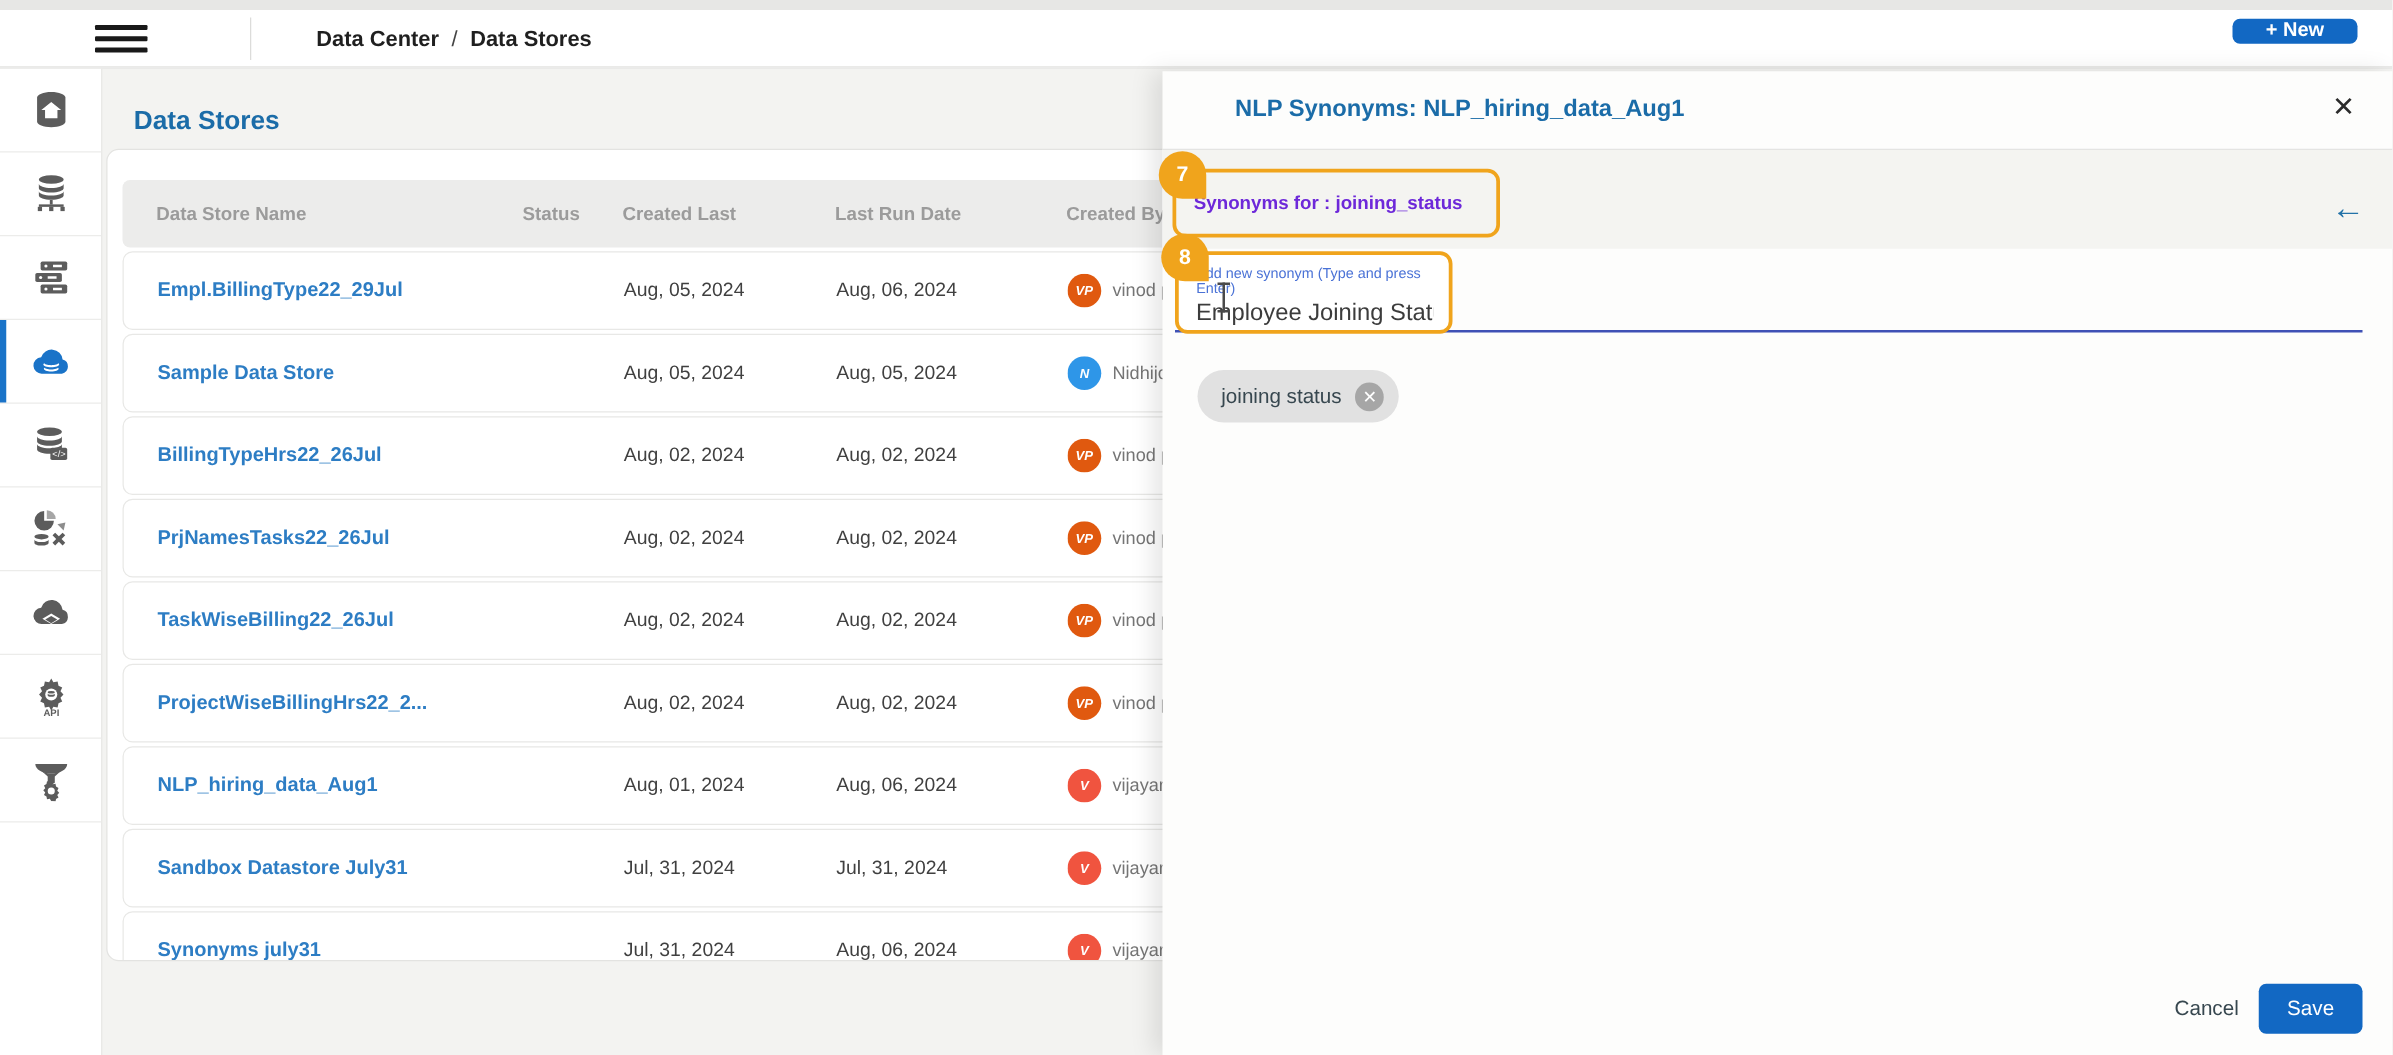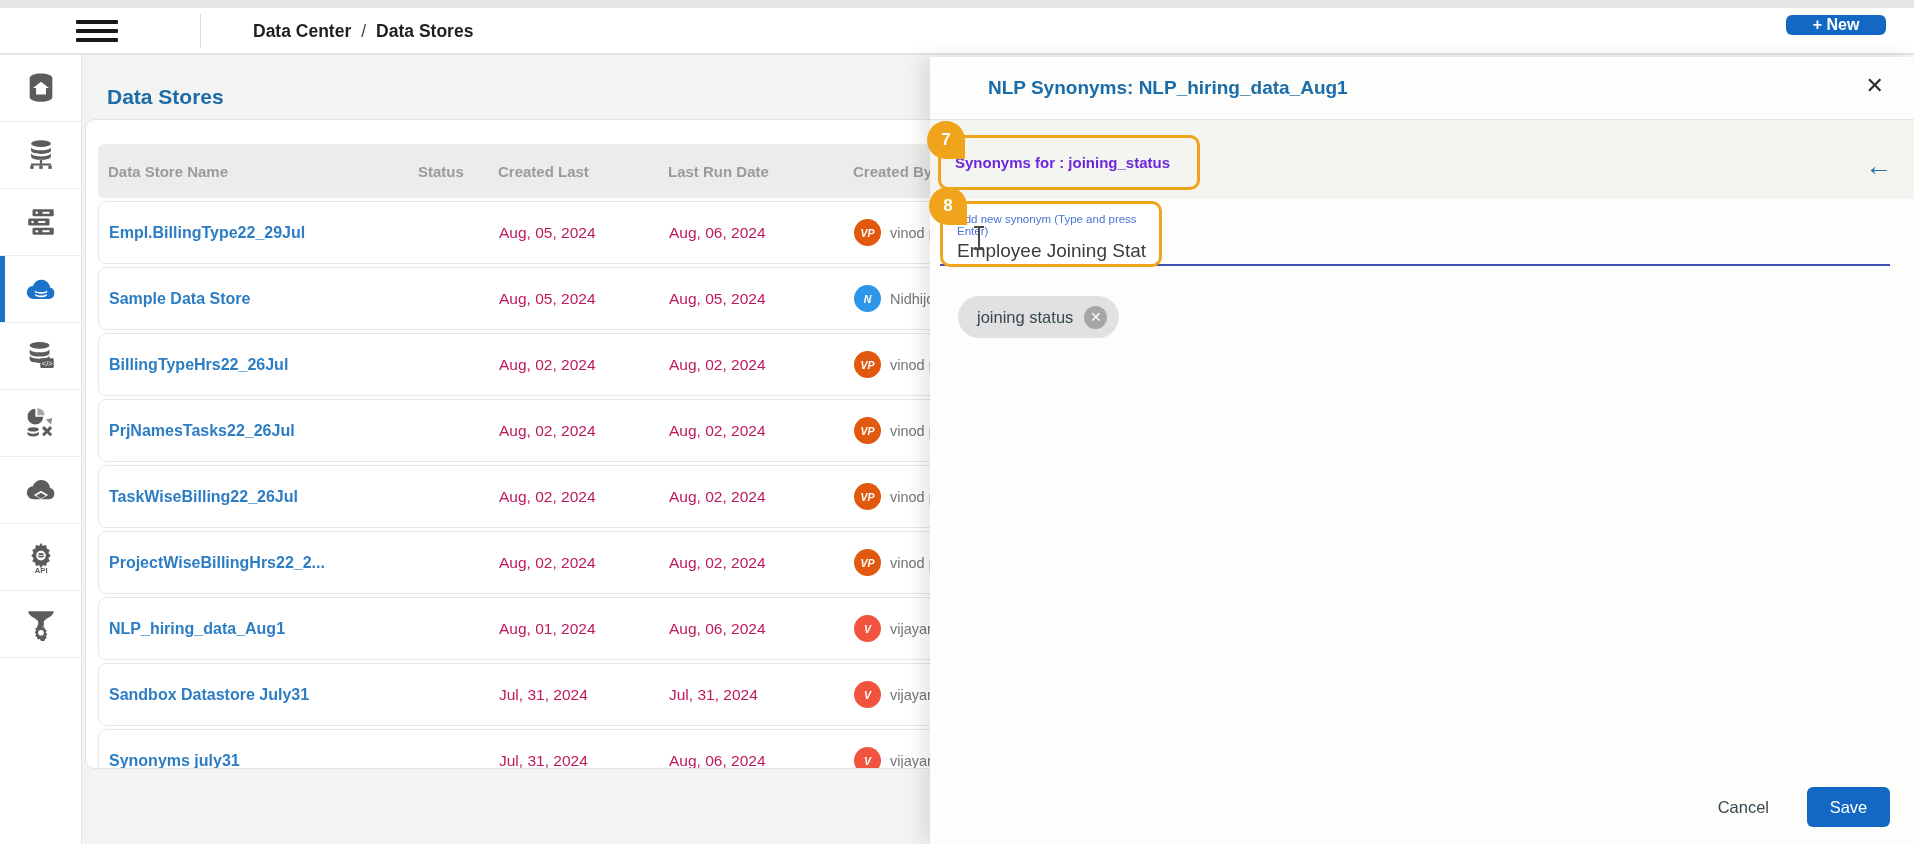--- a/index.html
+++ b/index.html
@@ -49,27 +49,27 @@
     padding:24px 12px 0 12px; overflow:hidden;
   }
   .thead {
     display:flex; align-items:center; height:54px; background:#ececeb; border-radius:6px;
     font-size:15px; font-weight:700; color:#9b9b9b;
   }
   .trow {
     display:flex; align-items:center; height:63px; margin-top:3px;
     background:#fff; border:1px solid #e8e8e6; border-radius:8px; cursor:pointer;
   }
-  .c1 { width:320px; padding-left:10px; overflow:hidden; white-space:nowrap; }
+  .c1 { width:320px; padding-left:27px; overflow:hidden; white-space:nowrap; }
   .c2 { width:80px; }
   .c3 { width:170px; }
   .c4 { width:185px; }
   .c5 { flex:1; display:flex; align-items:center; gap:9px; overflow:hidden; }
   .ds-name { font-size:16px; font-weight:700; color:var(--link-blue); cursor:pointer; }
-  .cell-date { font-size:15.5px; color:#be185d; }
+  .cell-date { font-size:15.5px; color:#404040; }
   .avatar {
     width:27px; height:27px; border-radius:50%; flex:none;
     display:flex; align-items:center; justify-content:center;
     color:#fff; font-size:10.5px; font-weight:700;font-style:italic;
   }
   .by-name { font-size:14.5px; color:#757575; white-space:nowrap; }
   
   .panel {
     position:absolute; left:930px; top:57px; right:0; bottom:0;
     background:#fdfdfc; box-shadow:-8px 0 18px rgba(0,0,0,.10);
@@ -102,21 +102,21 @@
     box-shadow:0 22px 0 #4a4a4a; }
   .chip {
     position:absolute; left:28px; top:239px; height:42px; padding:0 12px 0 19px;
     background:#e1e1e1; border-radius:21px; display:flex; align-items:center; gap:11px;
     font-size:16.5px; color:#37474f;
   }
   .chip-x {
     width:23px; height:23px; border-radius:50%; background:#a6a6a6; color:#fff;
     display:flex; align-items:center; justify-content:center; font-size:14px; cursor:pointer;
   }
-  .panel-footer { position:absolute; right:24px; bottom:17px; display:flex; align-items:center; gap:38px; }
+  .panel-footer { position:absolute; right:24px; bottom:17px; display:flex; align-items:center; gap:16px; }
   .cancel-btn { background:none; border:none; font-size:16.5px; color:#37474f; font-family:inherit; cursor:pointer; }
   .save-btn { width:83px; height:40px; background:var(--accent); color:#fff; border:none; border-radius:6px;
     font-size:16.5px; font-family:inherit; cursor:pointer; }
 </style>
 </head>
 <body>
 
 <div class="topbar">
   <div class="hamburger">
     <span></span>

